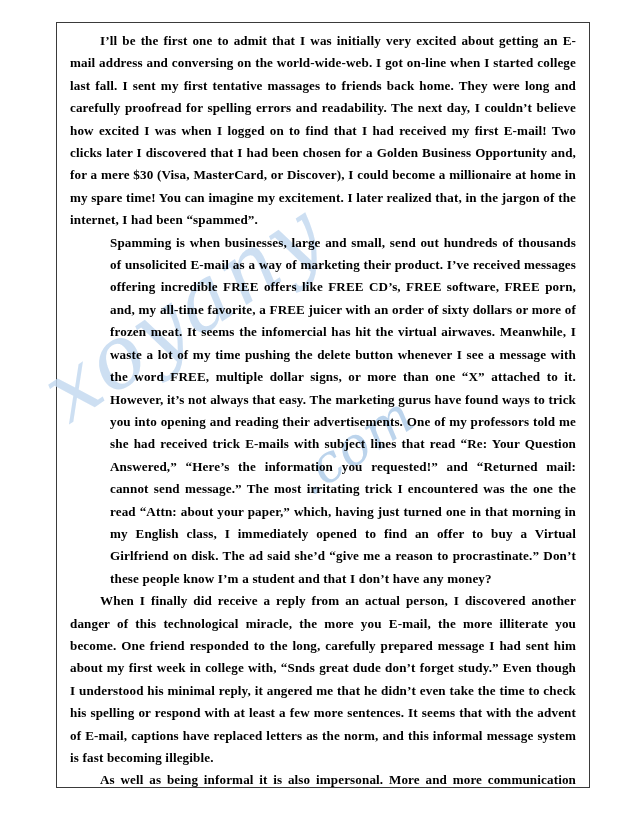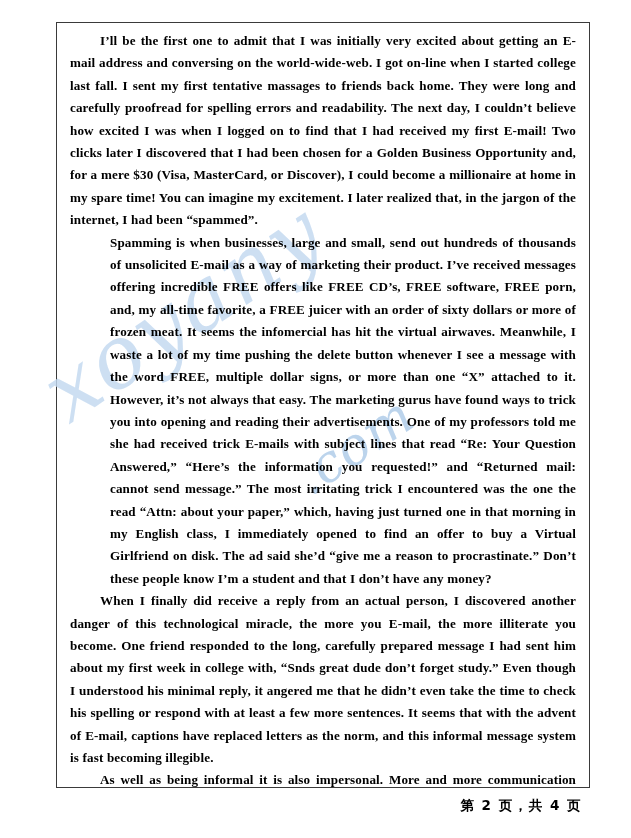--- a/index.html
+++ b/index.html
@@ -139,17 +139,14 @@
 
   <div class="text-frame"></div>
 
   <div class="content">
     <p class="para indent">I’ll be the first one to admit that I was initially very excited about getting an E-mail address and conversing on the world-wide-web. I got on-line when I started college last fall. I sent my first tentative massages to friends back home. They were long and carefully proofread for spelling errors and readability. The next day, I couldn’t believe how excited I was when I logged on to find that I had received my first E-mail! Two clicks later I discovered that I had been chosen for a Golden Business Opportunity and, for a mere $30 (Visa, MasterCard, or Discover), I could become a millionaire at home in my spare time! You can imagine my excitement. I later realized that, in the jargon of the internet, I had been “spammed”.</p>
     <p class="para noindent">Spamming is when businesses, large and small, send out hundreds of thousands of unsolicited E-mail as a way of marketing their product. I’ve received messages offering incredible FREE offers like FREE CD’s, FREE software, FREE porn, and, my all-time favorite, a FREE juicer with an order of sixty dollars or more of frozen meat. It seems the infomercial has hit the virtual airwaves. Meanwhile, I waste a lot of my time pushing the delete button whenever I see a message with the word FREE, multiple dollar signs, or more than one “X” attached to it. However, it’s not always that easy. The marketing gurus have found ways to trick you into opening and reading their advertisements. One of my professors told me she had   received trick E-mails with subject lines that read “Re: Your Question Answered,” “Here’s the information you requested!” and “Returned mail: cannot send message.” The most irritating trick I encountered was the one the read “Attn: about your paper,” which, having just turned one in that morning in my English class, I immediately opened to find an offer to buy a Virtual Girlfriend on disk. The ad said she’d “give me a reason to procrastinate.” Don’t these people know I’m a student and that I don’t have any money?</p>
     <p class="para indent">When I finally did receive a reply from an actual person, I discovered another danger of this technological miracle, the more you E-mail, the more illiterate you become. One friend responded to the long, carefully prepared message I had sent him about my first week in college with, “Snds great dude don’t forget study.” Even though I understood his minimal reply, it angered me that he didn’t even take the time to check his spelling or respond with at least a few more sentences. It seems that with the advent of E-mail, captions have replaced letters as the norm, and this informal message system is fast becoming illegible.</p>
     <p class="para indent">As well as being informal it is also impersonal. More and more communication between people seems to be occurring via E-mail. You no longer have to speak with other people in person. That form of communicating became unnecessary with the introduction of automated message response system, those annoying computer voice recordings telling you to choose from an endless menu of   options before   finally talking to a   human. Now that, too, is increasingly</p>
   </div>
 
-  <div class="footer">
-    <span class="footer-text">第 2 页，共 4 页</span>
-  </div>
 
 </div>
 
 </body></html>

